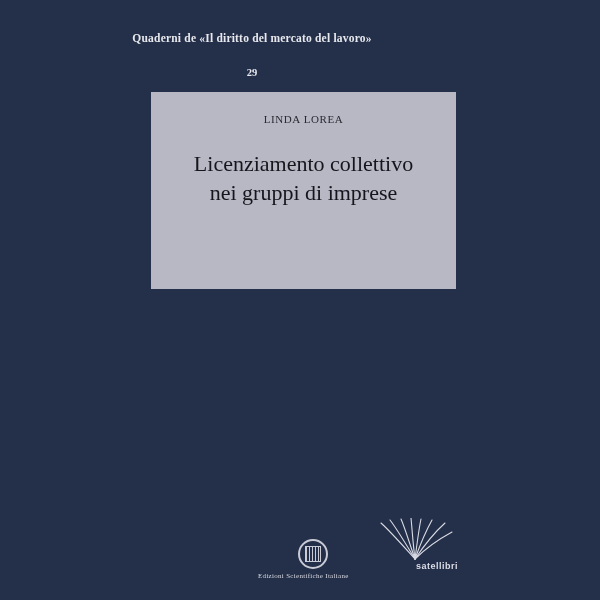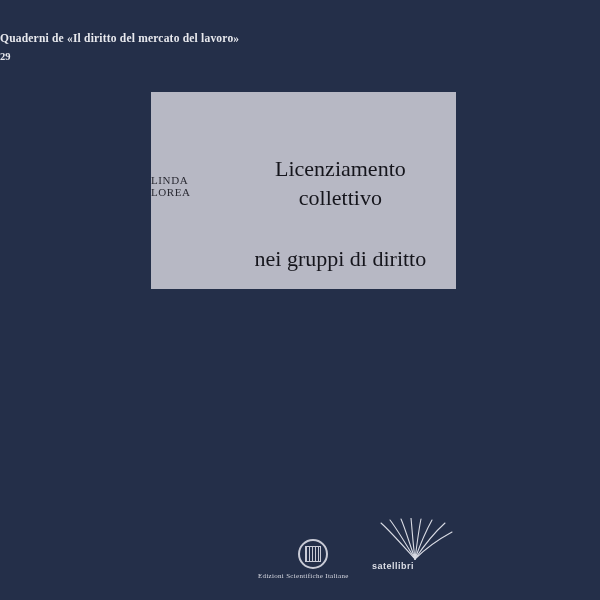--- a/index.html
+++ b/index.html
@@ -28,68 +28,67 @@
     width: 600px;
     height: 600px;
     background: #242f49;
     box-sizing: border-box;
   }
   .series-block {
     position: absolute;
     left: 0;
     top: 30px;
     width: 504px;
-    text-align: left;
+    text-align: center;
     color: #e8e9ee;
   }
   .series-title {
     font-family: "Liberation Serif", serif;
     font-size: 11.5px;
     font-weight: bold;
     letter-spacing: 0.2px;
     line-height: 1.5;
   }
   .series-number {
     font-family: "Liberation Serif", serif;
     font-size: 10.5px;
     font-weight: bold;
-    margin-top: 4px;
+    margin-top: 20px;
   }
   .title-panel {
     position: absolute;
     left: 151px;
     top: 92px;
     width: 305px;
     height: 197px;
     background: #b7b8c4;
     display: flex;
-    flex-direction: row;
+    flex-direction: column;
     align-items: center;
     box-sizing: border-box;
-    padding-top: 14px;
+    padding-top: 21px;
   }
   .author {
     font-family: "Liberation Serif", serif;
     font-size: 11px;
     color: #2a2a33;
     letter-spacing: 0.6px;
     text-transform: uppercase;
     margin-bottom: 24px;
   }
   .book-title {
     font-family: "Liberation Serif", serif;
     font-size: 22px;
     line-height: 1.32;
     color: #15151c;
     text-align: center;
     padding: 0 14px;
   }
   .book-title span {
     display: block;
-    margin-top: 32px;
   }
   .publisher-area {
     position: absolute;
     left: 0;
     bottom: 12px;
     width: 600px;
     height: 80px;
   }
   .publisher-logo {
     position: absolute;
@@ -129,21 +128,21 @@
     font-size: 7px;
     color: #d7d9e2;
     letter-spacing: 0.3px;
   }
   .satellibri-logo {
     position: absolute;
     left: 372px;
     bottom: 8px;
     width: 86px;
     height: 62px;
-    text-align: left;
+    text-align: right;
   }
   .fan {
     position: relative;
     width: 80px;
     height: 42px;
     margin: 0 auto;
   }
   .fan svg {
     display: block;
   }
@@ -164,21 +163,21 @@
 
     <div class="series-block">
       <div class="series-title">Quaderni de «Il diritto del mercato del lavoro»</div>
       <div class="series-number">29</div>
     </div>
 
     <div class="title-panel">
       <div class="author">Linda Loreа</div>
       <div class="book-title">
         <span>Licenziamento collettivo</span>
-        <span>nei gruppi di diritto</span>
+        <span>nei gruppi di imprese</span>
       </div>
     </div>
 
     <div class="publisher-area">
 
       <div class="publisher-logo">
         <div class="esi-mark"></div>
         <div class="esi-name">Edizioni Scientifiche Italiane</div>
       </div>
 

